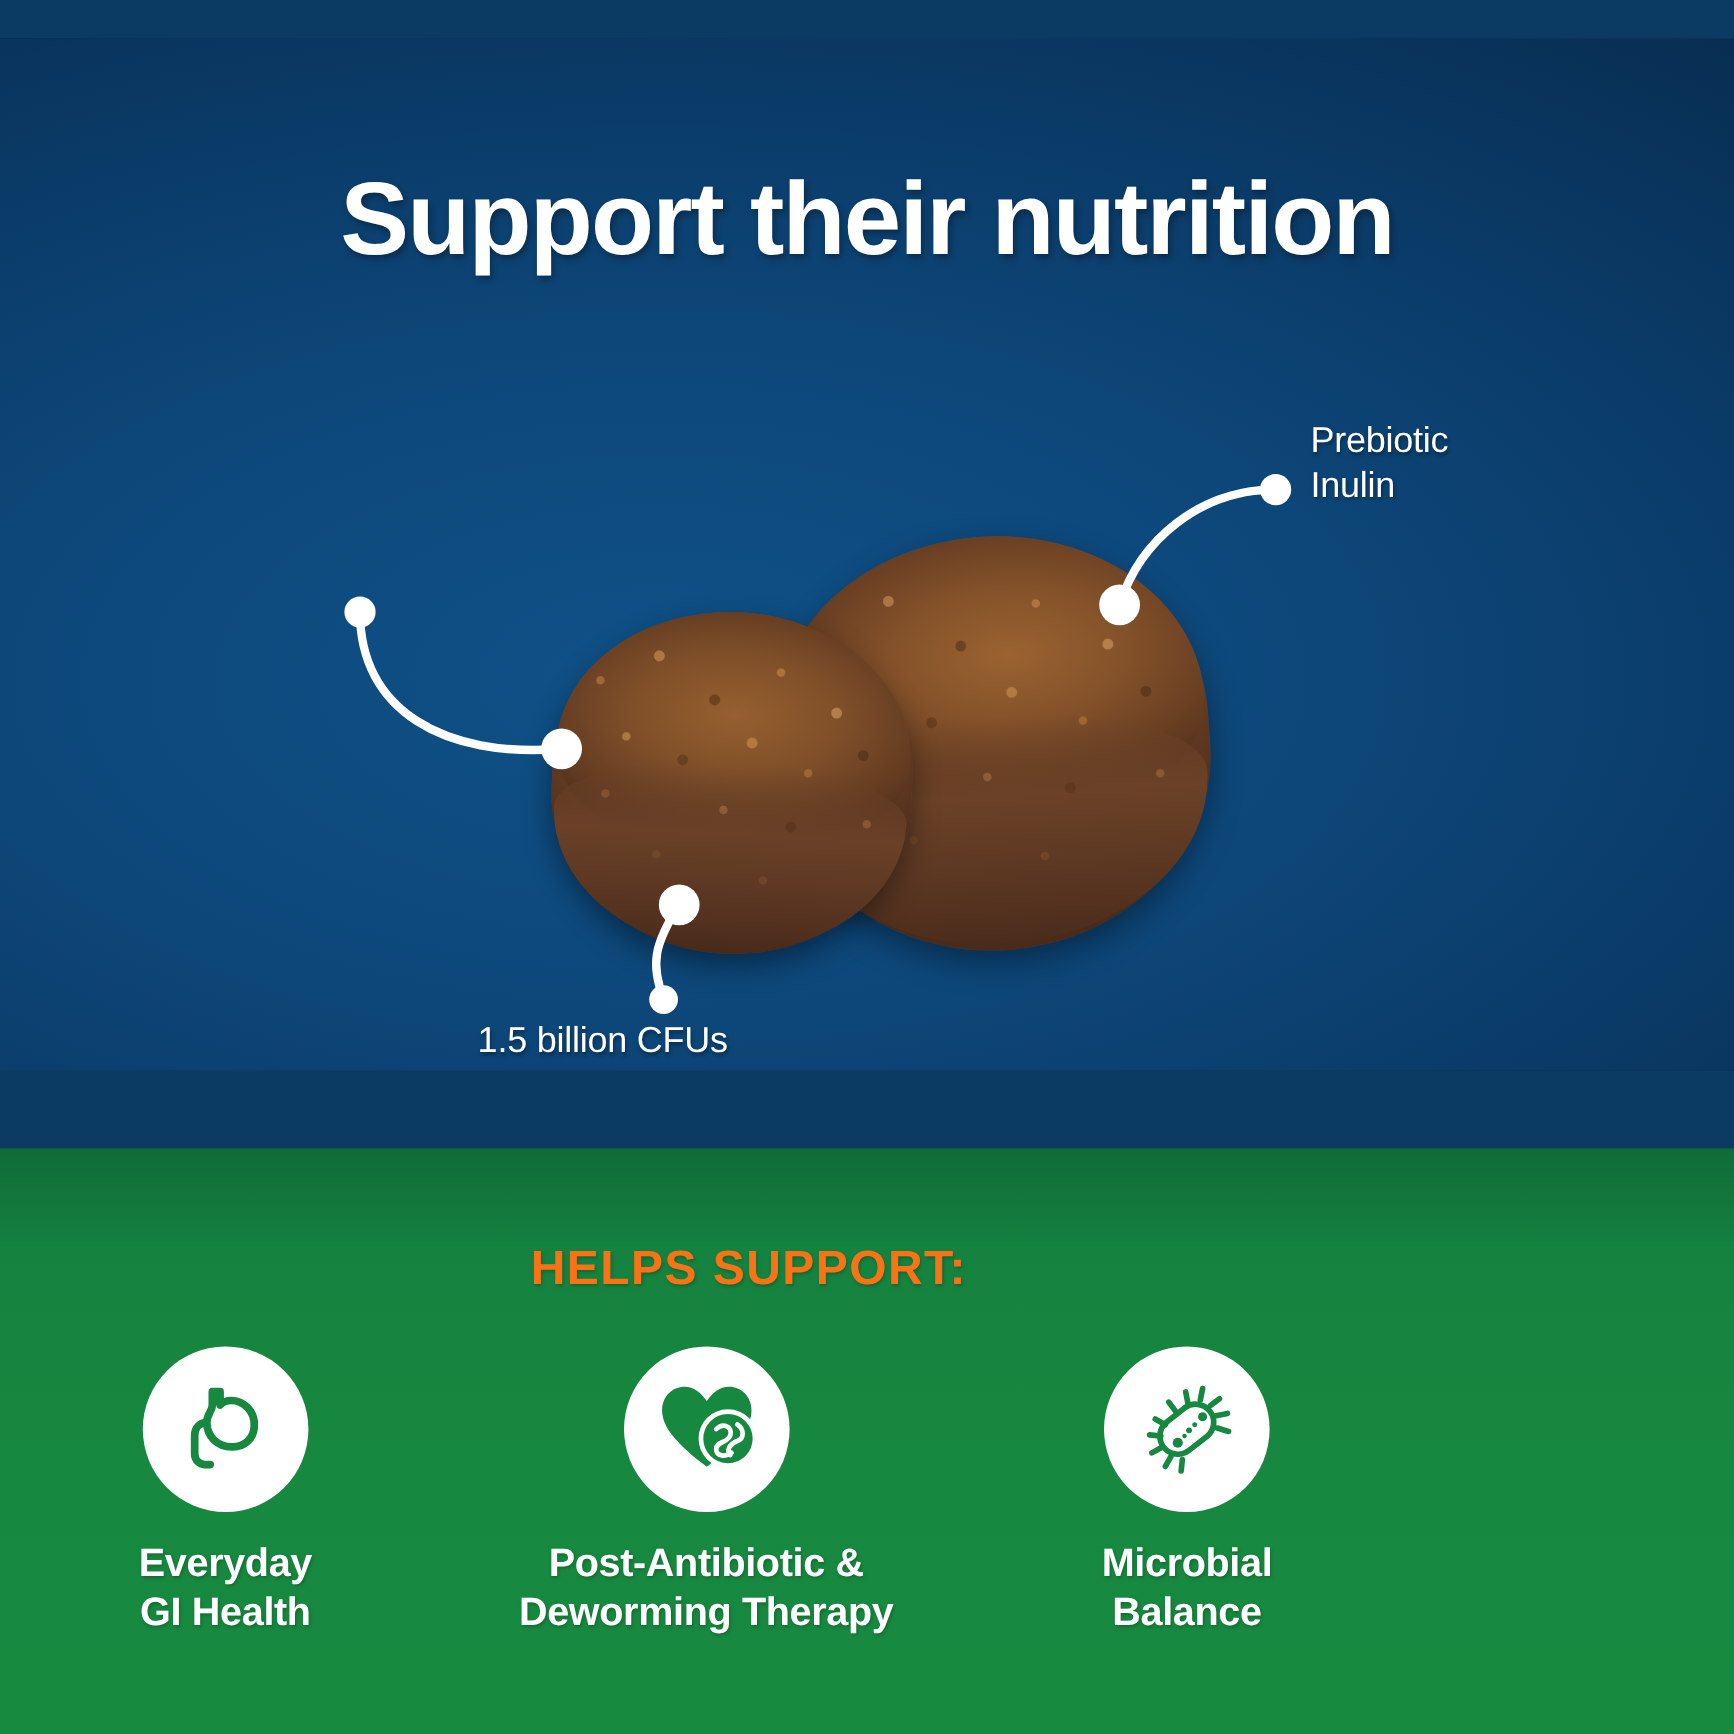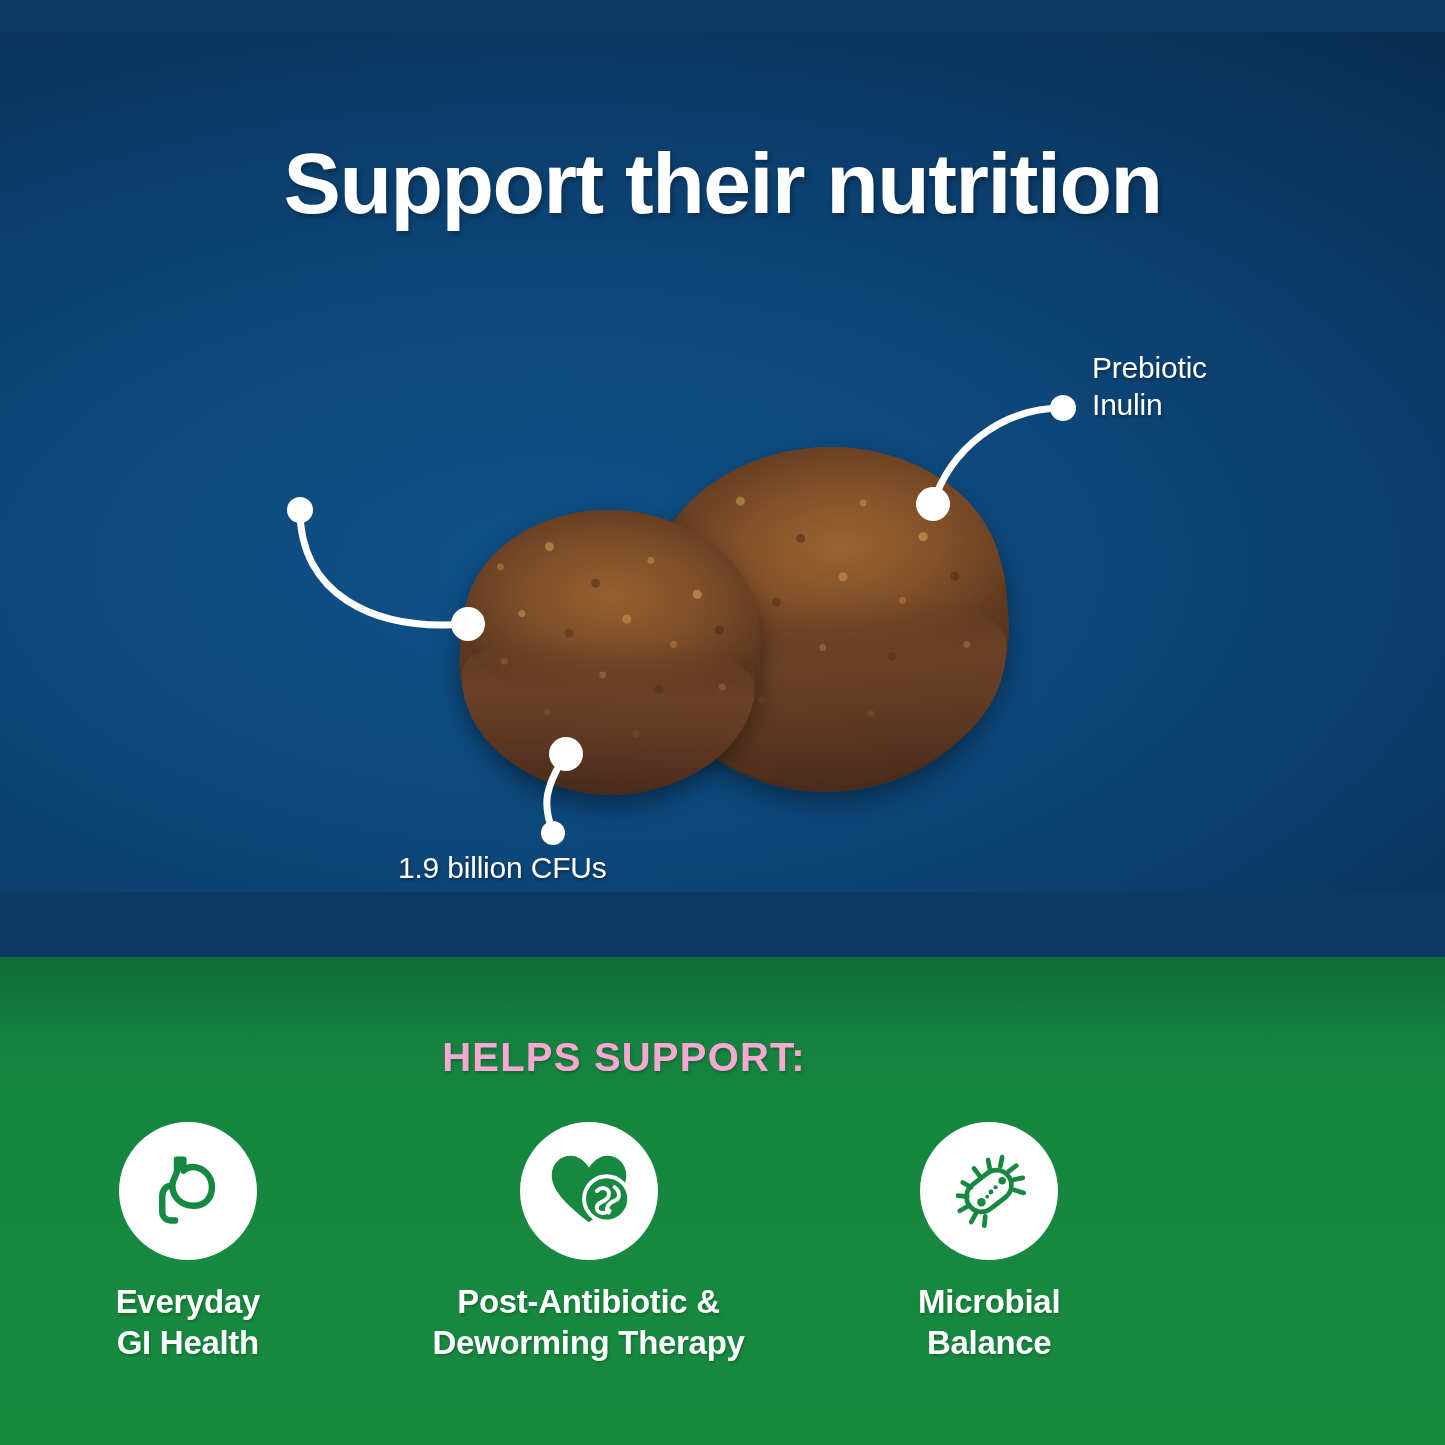--- a/index.html
+++ b/index.html
@@ -145,21 +145,21 @@
     left:0; top:957px;
     width:1445px; height:488px;
     background:linear-gradient(180deg,#106b38 0%, #15833f 18%, #17883f 55%, #188a40 100%);
   }
 
   .helps-support {
     position:absolute;
     left:0; top:1035px;
     width:1248px;
     text-align:center;
-    color:#f9a8d4;
+    color:#f97316;
     font-size:40px;
     font-weight:bold;
     letter-spacing:1.2px;
     text-shadow:1px 2px 3px rgba(0,0,0,0.22);
   }
 
   .benefits {
     position:absolute;
     left:0; top:1122px;
     width:1177px;
@@ -228,21 +228,21 @@
 
       <path d="M566,722 C 545,755 542,772 553,800" fill="none" stroke="#ffffff" stroke-width="7" stroke-linecap="round"></path>
       <circle cx="566" cy="722" r="17" fill="#ffffff"></circle>
       <circle cx="553" cy="801" r="12" fill="#ffffff"></circle>
     </svg>
 
 
     <div class="callout-label label-inulin" style="white-space:pre-line;">Prebiotic
 Inulin</div>
 
-    <div class="callout-label label-cfus" style="white-space:pre-line;">1.9 billion CFUs</div>
+    <div class="callout-label label-cfus" style="white-space:pre-line;">1.5 billion CFUs</div>
   </div>
 
   <div class="green-panel"></div>
 
   <div class="helps-support">HELPS SUPPORT:</div>
 
   <div class="benefits">
 
     <div class="benefit">
       <div class="benefit-icon">

